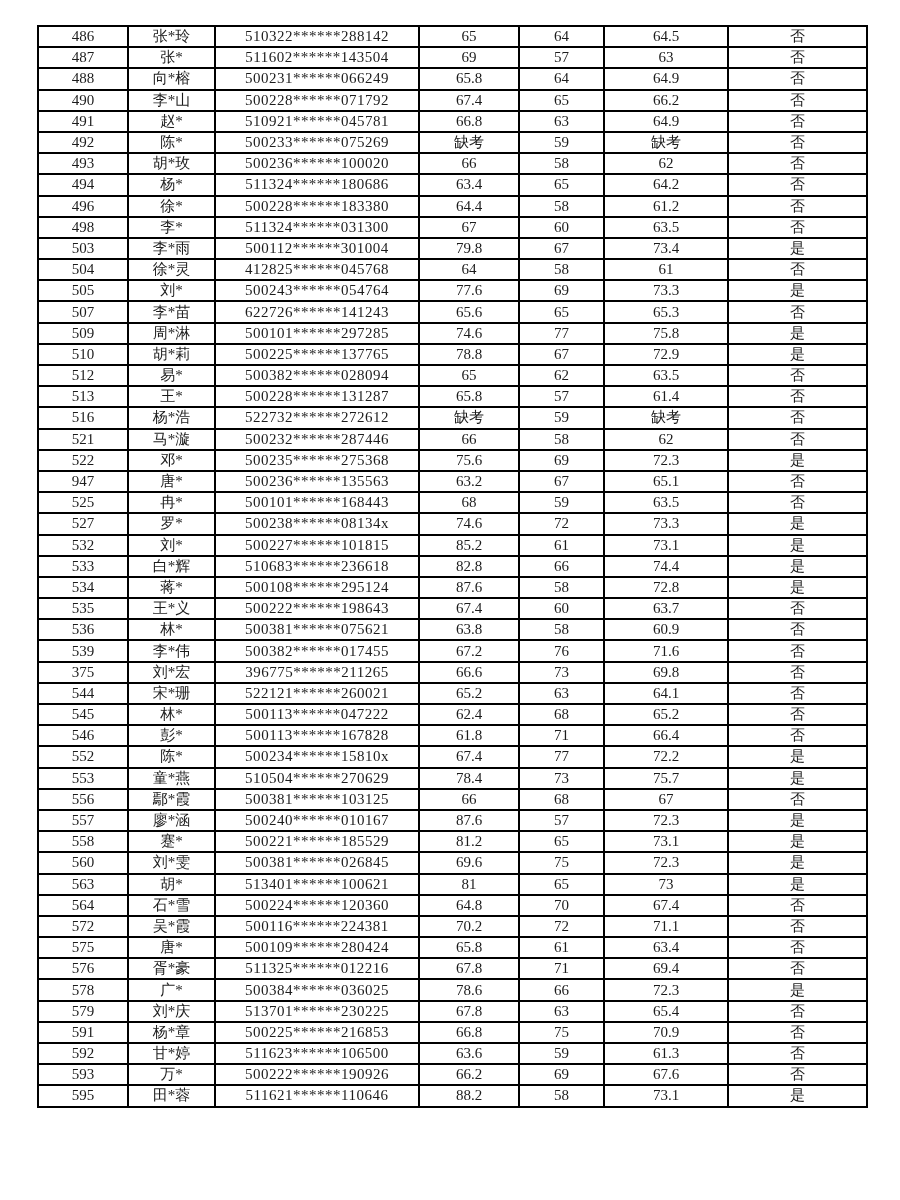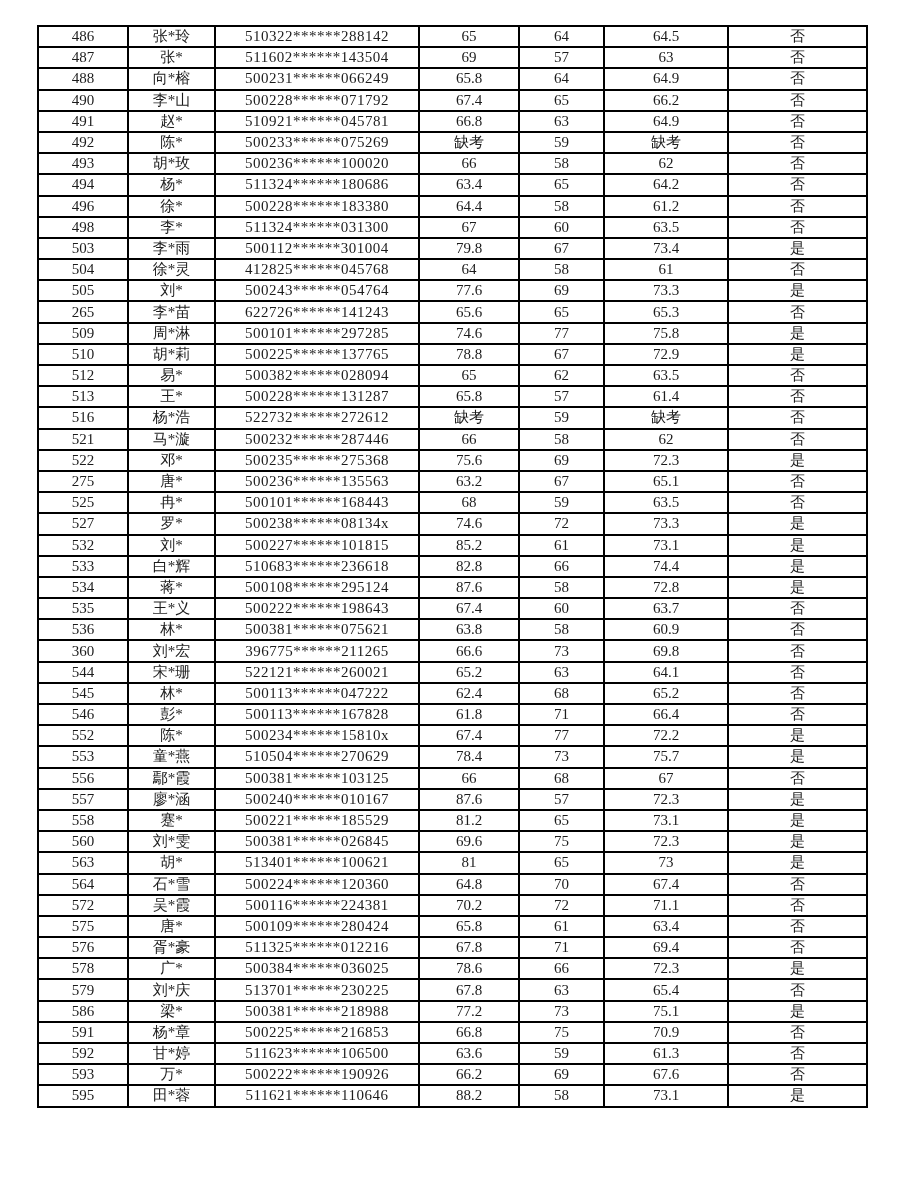--- a/index.html
+++ b/index.html
@@ -171,21 +171,21 @@
           <tr>
             <td>505</td>
             <td>刘*</td>
             <td class="col-id">500243******054764</td>
             <td>77.6</td>
             <td>69</td>
             <td>73.3</td>
             <td>是</td>
           </tr>
           <tr>
-            <td>265</td>
+            <td>507</td>
             <td>李*苗</td>
             <td class="col-id">622726******141243</td>
             <td>65.6</td>
             <td>65</td>
             <td>65.3</td>
             <td>否</td>
           </tr>
           <tr>
             <td>509</td>
             <td>周*淋</td>
@@ -243,21 +243,21 @@
           <tr>
             <td>522</td>
             <td>邓*</td>
             <td class="col-id">500235******275368</td>
             <td>75.6</td>
             <td>69</td>
             <td>72.3</td>
             <td>是</td>
           </tr>
           <tr>
-            <td>275</td>
+            <td>947</td>
             <td>唐*</td>
             <td class="col-id">500236******135563</td>
             <td>63.2</td>
             <td>67</td>
             <td>65.1</td>
             <td>否</td>
           </tr>
           <tr>
             <td>525</td>
             <td>冉*</td>
@@ -315,21 +315,30 @@
           <tr>
             <td>536</td>
             <td>林*</td>
             <td class="col-id">500381******075621</td>
             <td>63.8</td>
             <td>58</td>
             <td>60.9</td>
             <td>否</td>
           </tr>
           <tr>
-            <td>360</td>
+            <td>539</td>
+            <td>李*伟</td>
+            <td class="col-id">500382******017455</td>
+            <td>67.2</td>
+            <td>76</td>
+            <td>71.6</td>
+            <td>否</td>
+          </tr>
+          <tr>
+            <td>375</td>
             <td>刘*宏</td>
             <td class="col-id">396775******211265</td>
             <td>66.6</td>
             <td>73</td>
             <td>69.8</td>
             <td>否</td>
           </tr>
           <tr>
             <td>544</td>
             <td>宋*珊</td>
@@ -468,29 +477,20 @@
           <tr>
             <td>579</td>
             <td>刘*庆</td>
             <td class="col-id">513701******230225</td>
             <td>67.8</td>
             <td>63</td>
             <td>65.4</td>
             <td>否</td>
           </tr>
           <tr>
-            <td>586</td>
-            <td>梁*</td>
-            <td class="col-id">500381******218988</td>
-            <td>77.2</td>
-            <td>73</td>
-            <td>75.1</td>
-            <td>是</td>
-          </tr>
-          <tr>
             <td>591</td>
             <td>杨*章</td>
             <td class="col-id">500225******216853</td>
             <td>66.8</td>
             <td>75</td>
             <td>70.9</td>
             <td>否</td>
           </tr>
           <tr>
             <td>592</td>

